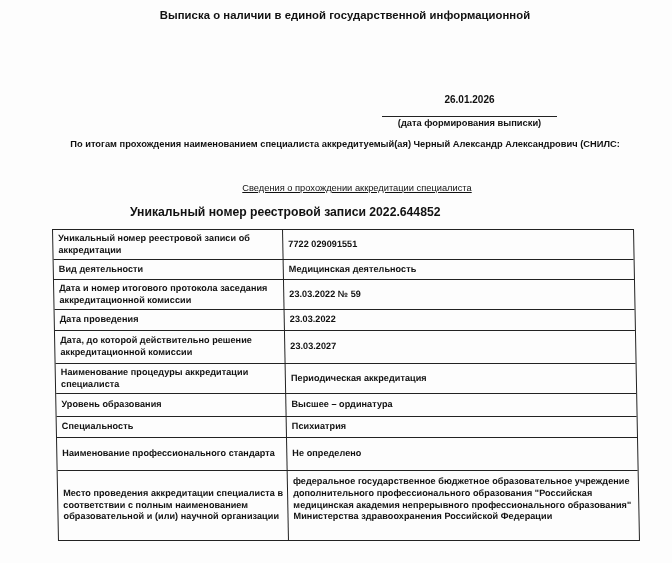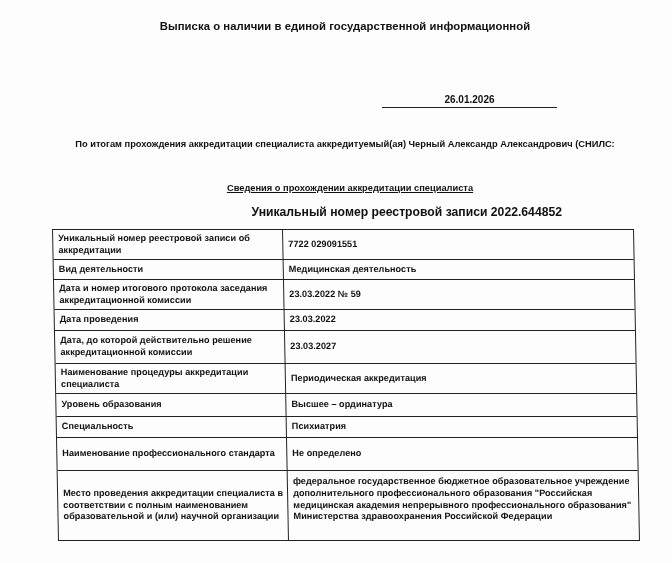--- a/index.html
+++ b/index.html
@@ -1,51 +1,52 @@
 <!DOCTYPE html>
 <html><head>
 <meta charset="utf-8">
 <style>
   html, body { margin:0; padding:0; }
   body { width:672px; height:563px; background:#fdfdfd; position:relative; overflow:hidden;
          font-family:"Liberation Sans", sans-serif; color:#111; }
-  .title { position:absolute; left:100px; top:17px; width:490px; text-align:center;
+  .title { position:absolute; left:100px; top:6px; width:490px; text-align:center;
            font-weight:bold; font-size:11.3px; line-height:18.5px; letter-spacing:0.05px; }
   .date-block { position:absolute; left:382px; top:93px; width:175px; text-align:center; }
-  .date-val { font-weight:bold; font-size:10px; line-height:13px; border-bottom:1px solid #222; padding-bottom:1px; }
+  .date-val { font-weight:bold; font-size:10px; line-height:13px; border-bottom:1px solid #222; padding-bottom:10px; }
   .date-lbl { font-weight:bold; font-size:9.3px; line-height:13px; }
   .intro { position:absolute; left:55px; top:138px; width:580px; text-align:center;
            font-weight:bold; font-size:9.3px; line-height:13px; }
-  .section { position:absolute; left:164px; top:183px; width:372px; text-align:center;
-             font-weight:bold; font-size:9.3px; text-decoration:underline; }
-  .regnum { position:absolute; left:130px; top:205px; width:432px; text-align:right;
+  .section { position:absolute; left:171px; top:183px; width:372px; text-align:center;
+             font-weight:normal; font-size:9.3px; text-decoration:underline; }
+  .regnum { position:absolute; left:130px; top:205px; width:432px; text-align:left;
             font-weight:bold; font-size:12.2px; }
   .table { position:absolute; left:52px; top:229px; width:582px; height:312px;
            border:1.6px solid #222; box-sizing:border-box; transform:skewX(1.1deg); transform-origin:top left; }
   .row { position:absolute; left:0; right:0; border-bottom:1.4px solid #222; box-sizing:border-box; display:flex; }
   .row:last-child { border-bottom:none; }
   .cell-l { width:230px; border-right:1.4px solid #222; box-sizing:border-box; padding:0 4px 0 5px;
             font-weight:bold; font-size:9.2px; line-height:11.8px; display:flex; align-items:center; }
   .cell-r { flex:1; padding:0 5px; font-weight:bold; font-size:9.2px; line-height:11.8px;
             display:flex; align-items:center; }
   .cell-r.top { align-items:flex-start; padding-top:5px; }
 </style>
 </head>
 <body>
 
 <div class="title">
   <div>Выписка о наличии в единой государственной информационной</div>
 </div>
 
 <div class="date-block">
   <div class="date-val">26.01.2026</div>
+  <div class="date-lbl">(дата формирования выписки)</div>
 </div>
 
 <div class="intro">
-  <div>По итогам прохождения аккредитации специалиста аккредитуемый(ая) Черный Александр Александрович (СНИЛС:</div>
+  <div>По итогам прохождения наименованием специалиста аккредитуемый(ая) Черный Александр Александрович (СНИЛС:</div>
 </div>
 
 <div class="section">Сведения о прохождении аккредитации специалиста</div>
 <div class="regnum">Уникальный номер реестровой записи 2022.644852</div>
 
 <div class="table">
   <div class="row" style="top:0;height:30px">
     <div class="cell-l">Уникальный номер реестровой записи об аккредитации</div>
     <div class="cell-r">7722 029091551</div>
   </div>

